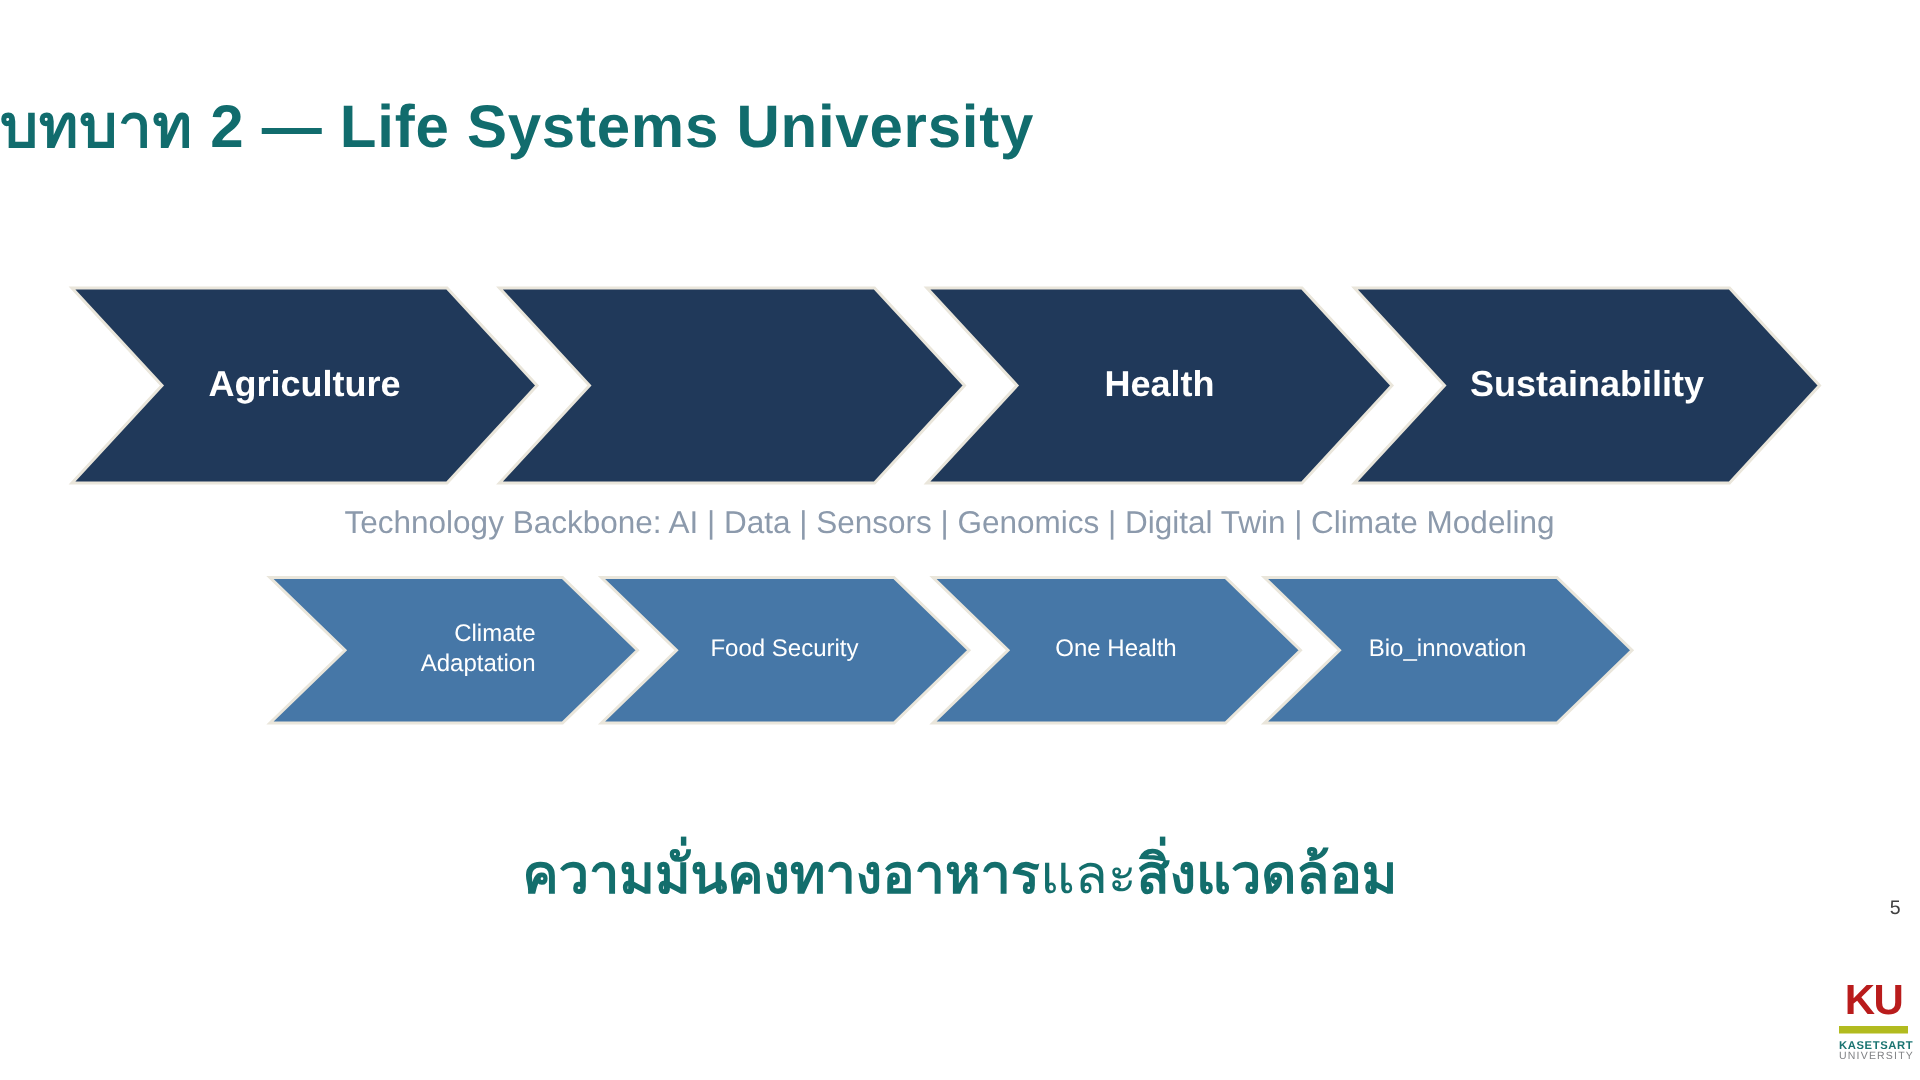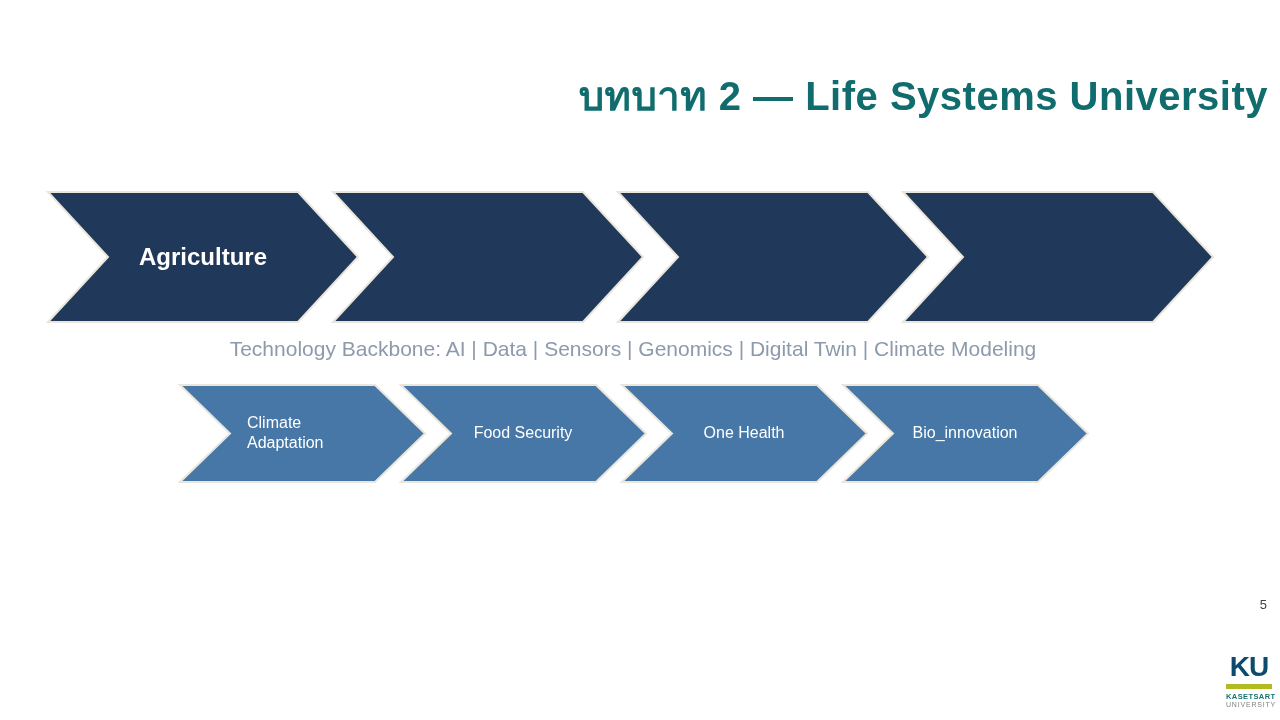--- a/index.html
+++ b/index.html
@@ -10,40 +10,40 @@
     background: #ffffff;
     overflow: hidden;
     font-family: "Liberation Sans", "DejaVu Sans", sans-serif;
   }
 
   
   .title {
     position: absolute;
     left: 0; right: 0;
     top: 52px;
-    margin: 12px;
-    text-align: right;
+    margin: 0;
+    text-align: left;
     font-size: 40px;
     font-weight: 600;
     letter-spacing: 0.5px;
     color: #116C6D;
   }
 
   
   .row1-svg { position: absolute; left: 0; top: 190px; }
   .row2-svg { position: absolute; left: 0; top: 383px; }
   .chev-top  { fill: #20395A; stroke: #EAE6DB; stroke-width: 2; }
   .chev-bot  { fill: #4677A7; stroke: #EAE6DB; stroke-width: 2; }
 
   .chev-label {
     position: absolute;
     display: flex;
     align-items: center;
     justify-content: center;
-    text-align: left;
+    text-align: right;
     color: #ffffff;
     pointer-events: none;
   }
   .row1-label { top: 235px; height: 44px; width: 220px; font-size: 24px; font-weight: 600; }
   .row2-label { top: 409px; height: 48px; font-size: 16px; font-weight: 400; line-height: 1.25; }
 
   
   .backbone {
     position: absolute;
     left: -14px; right: 0;
@@ -83,21 +83,21 @@
     left: 1226px;
     top: 652px;
     width: 46px;
     text-align: left;
   }
   .ku-monogram {
     font-size: 28px;
     font-weight: 700;
     letter-spacing: -1px;
     line-height: 1.05;
-    color: #0c4a6e;
+    color: #b91c1c;
     text-align: center;
   }
   .ku-bar {
     width: 100%;
     height: 5px;
     background: #B2BB1F;
     margin: 3px 0 3px 0;
   }
   .ku-name {
     font-size: 7.5px;
@@ -122,37 +122,42 @@
   <h1 class="title">บทบาท 2 — Life Systems University</h1>
 
   <svg class="row1-svg" width="1280" height="140" viewBox="0 0 1280 140" aria-hidden="true">
     <path class="chev-top" d="M 48 2 L 298 2 L 358 67 L 298 132 L 48 132 L 108 67 Z"></path>
     <path class="chev-top" d="M 333 2 L 583 2 L 643 67 L 583 132 L 333 132 L 393 67 Z"></path>
     <path class="chev-top" d="M 618 2 L 868 2 L 928 67 L 868 132 L 618 132 L 678 67 Z"></path>
     <path class="chev-top" d="M 903 2 L 1153 2 L 1213 67 L 1153 132 L 903 132 L 963 67 Z"></path>
   </svg>
 
   <div class="chev-label row1-label" style="left: 93px;">Agriculture</div>
+  <div class="chev-label row1-label" style="left: 663px;">Health</div>
+  <div class="chev-label row1-label" style="left: 948px;">Sustainability</div>
 
   <div class="backbone">
     <span class="bb-bold">Technology Backbone</span><span>: AI | Data | Sensors | Genomics | Digital Twin | Climate Modeling</span>
   </div>
 
   <svg class="row2-svg" width="1280" height="102" viewBox="0 0 1280 102" aria-hidden="true">
     <path class="chev-bot" d="M 180 2 L 375 2 L 425 50.5 L 375 99 L 180 99 L 230 50.5 Z"></path>
     <path class="chev-bot" d="M 401 2 L 596 2 L 646 50.5 L 596 99 L 401 99 L 451 50.5 Z"></path>
     <path class="chev-bot" d="M 622 2 L 817 2 L 867 50.5 L 817 99 L 622 99 L 672 50.5 Z"></path>
     <path class="chev-bot" d="M 843 2 L 1038 2 L 1088 50.5 L 1038 99 L 843 99 L 893 50.5 Z"></path>
   </svg>
 
   <div class="chev-label row2-label" style="left: 247px; width: 110px;">Climate Adaptation</div>
   <div class="chev-label row2-label" style="left: 443px; width: 160px;">Food Security</div>
   <div class="chev-label row2-label" style="left: 664px; width: 160px;">One Health</div>
   <div class="chev-label row2-label" style="left: 885px; width: 160px;">Bio_innovation</div>
 
+  <div class="footer-line footer-line-1">
+    <span class="seg-bold">ความมั่นคงทางอาหาร</span><span class="seg-reg">และ</span><span class="seg-bold">สิ่งแวดล้อม</span>
+  </div>
 
   <div class="page-number">5</div>
 
   <div class="ku-logo">
     <div class="ku-monogram">KU</div>
     <div class="ku-bar"></div>
     <div class="ku-name">KASETSART</div>
     <div class="ku-subname">UNIVERSITY</div>
   </div>
 

